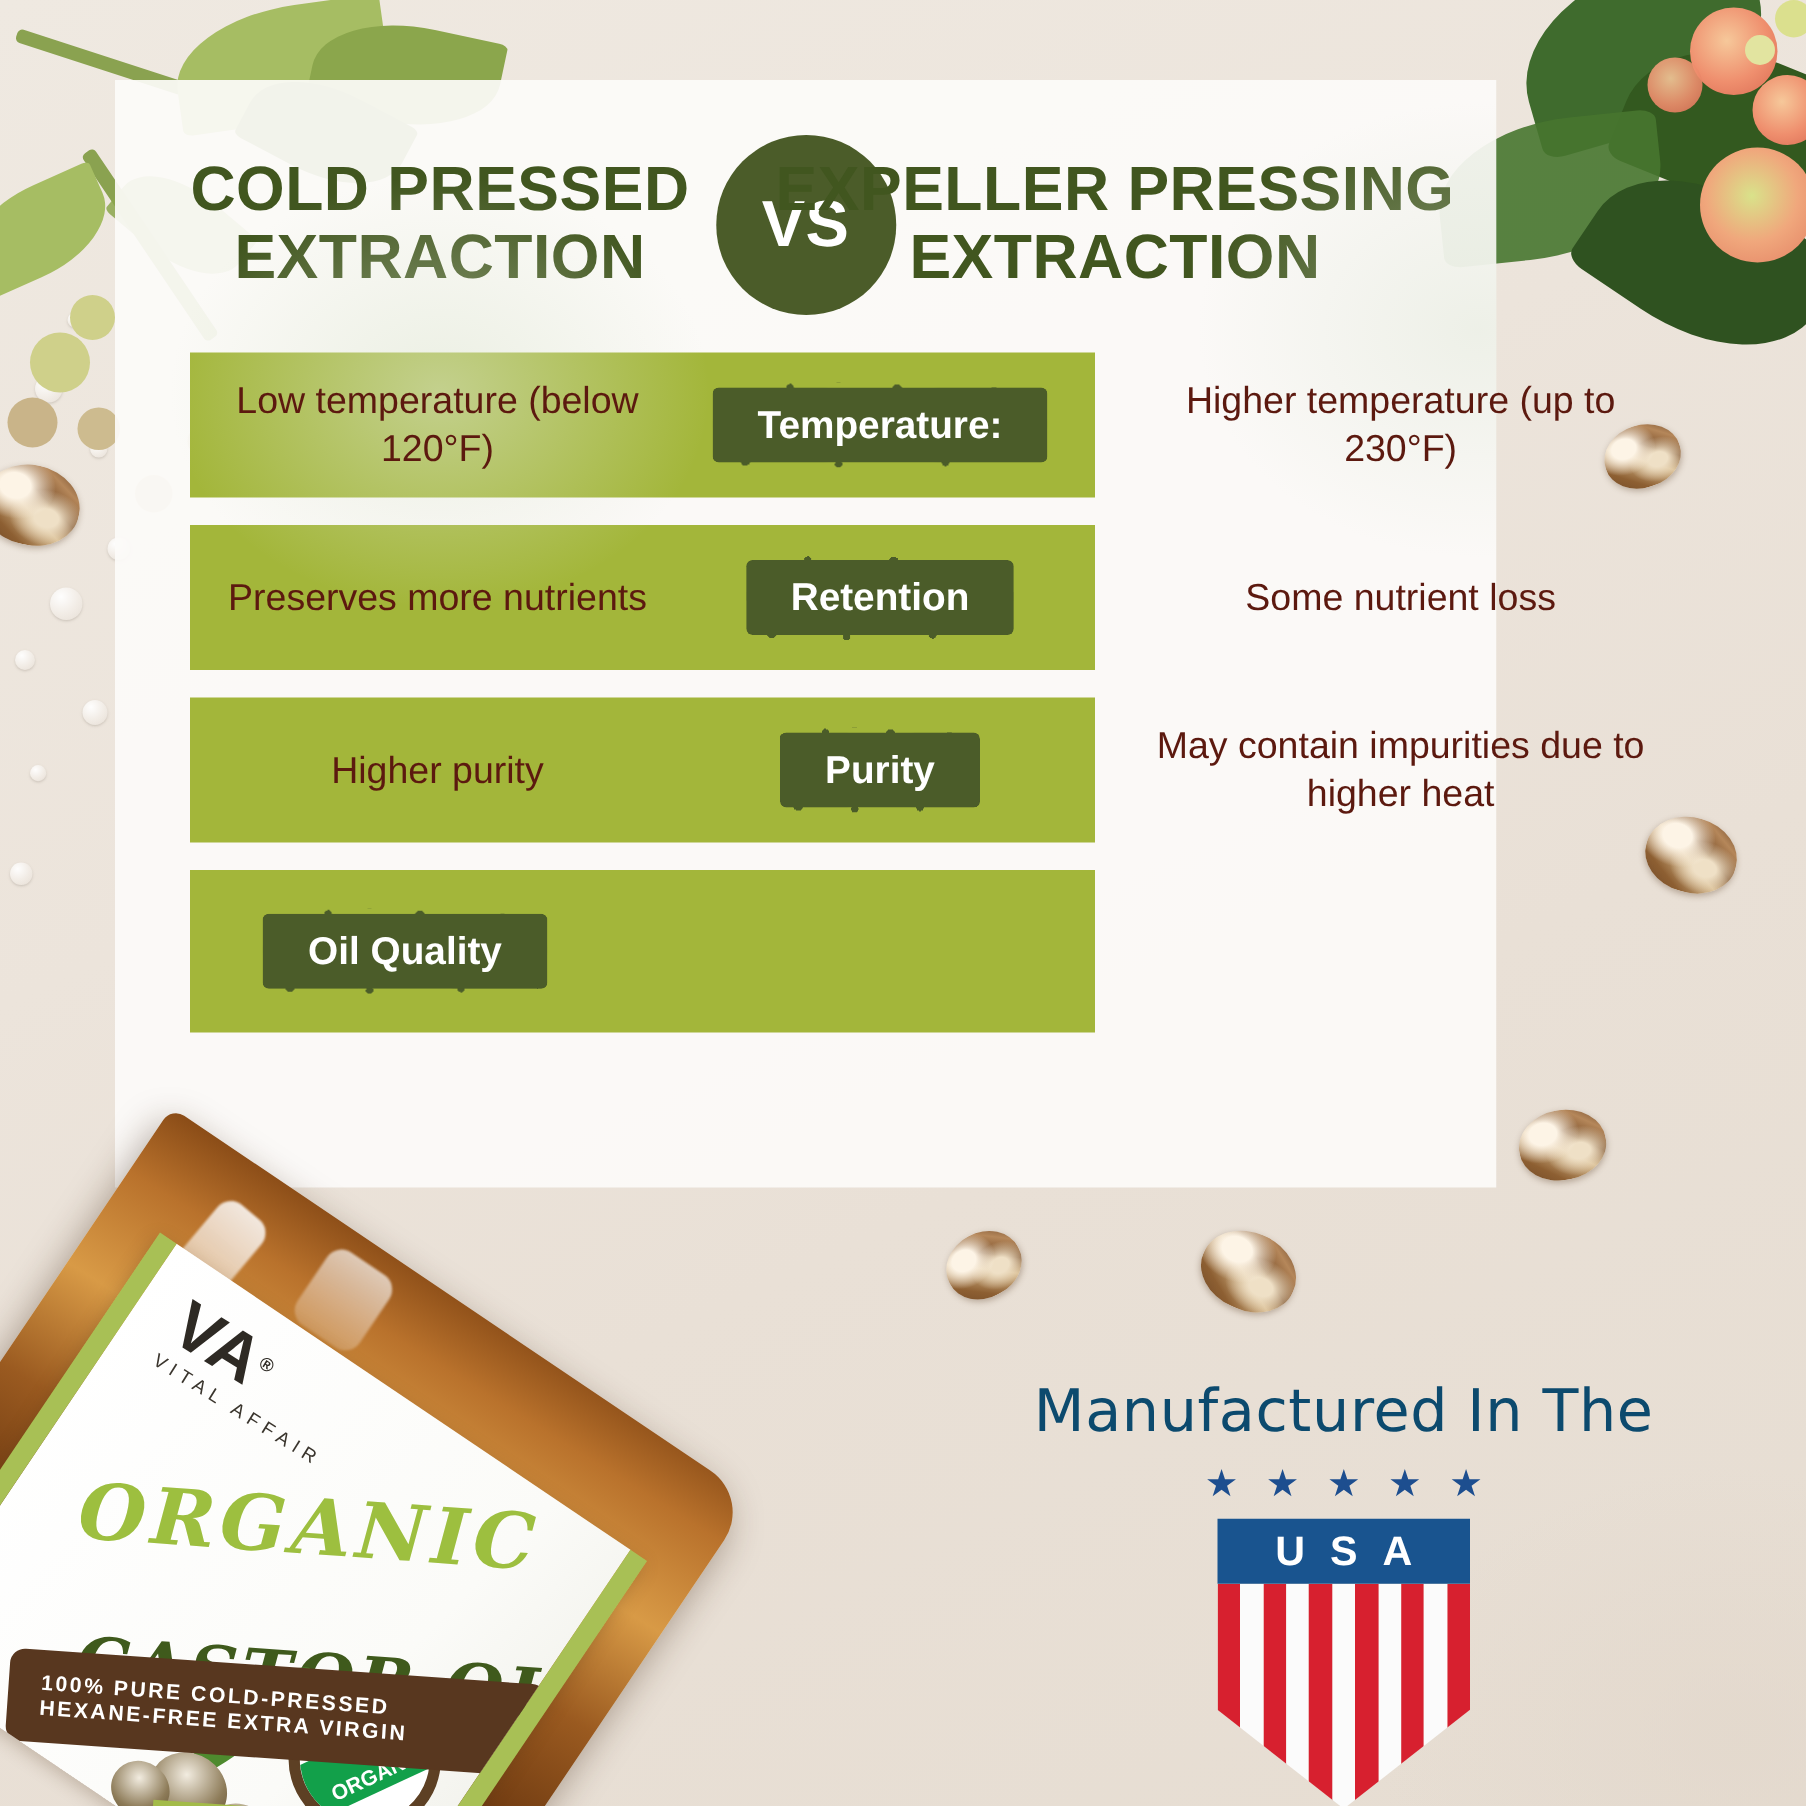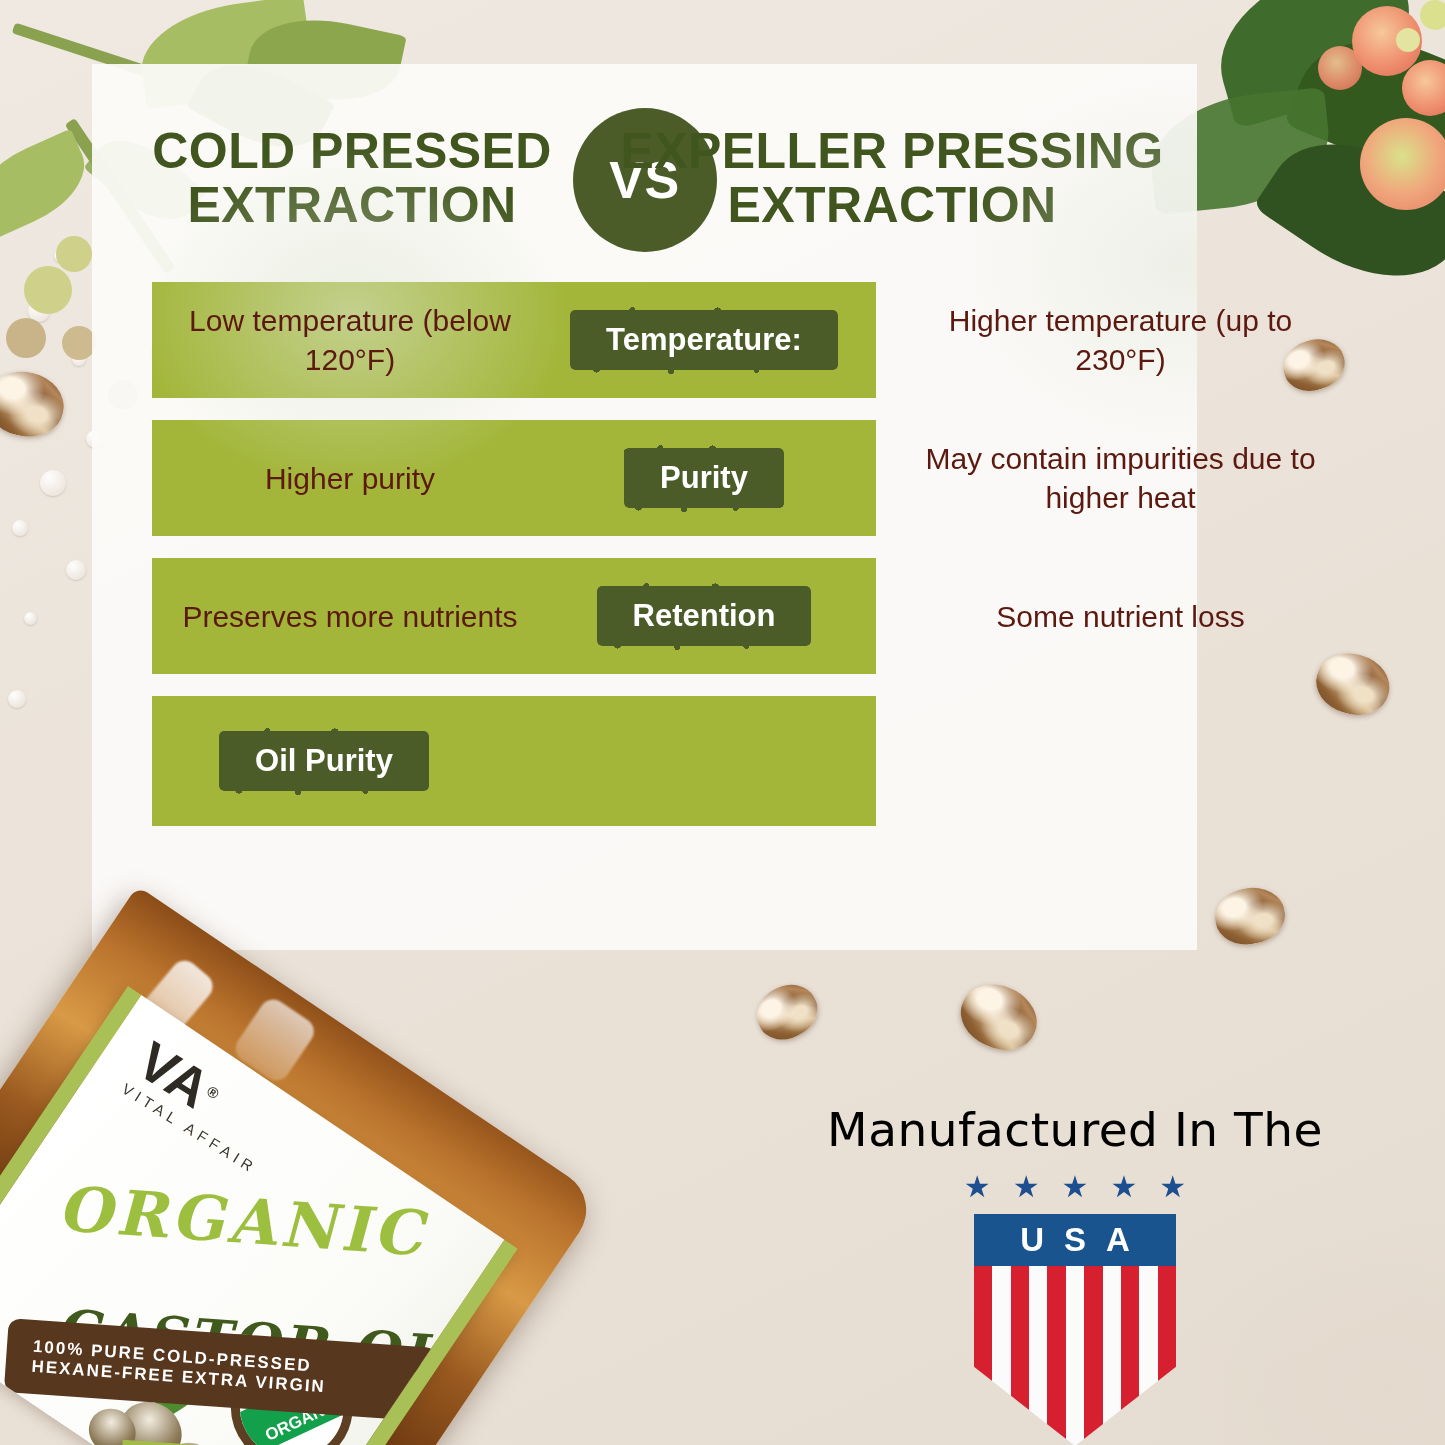--- a/index.html
+++ b/index.html
@@ -127,21 +127,21 @@
       color:#fff;font-size:17px;font-weight:bold;letter-spacing:2px;
       display:flex;flex-direction:column;justify-content:center;padding-left:26px;box-sizing:border-box;}
   #size{position:absolute;right:14px;bottom:26px;transform:rotate(-30deg);
       background:#a3bb49;color:#fff;font-weight:bold;font-size:30px;padding:6px 16px;white-space:nowrap;}
   .plantart{position:absolute;}
   .pleaf{position:absolute;background:#4e8a2e;border-radius:70% 4% 70% 4%;}
   .pod{position:absolute;border-radius:50%;background:radial-gradient(circle at 38% 34%,#f2ece0,#8d7b58 58%,#5a4a2c 100%);}
 
   
   #usa-wrap{position:absolute;left:815px;top:1102px;width:520px;height:330px;text-align:center;}
-  #usa-title{font-family:"DejaVu Sans",sans-serif;font-size:47px;color:#000000;letter-spacing:.5px;}
+  #usa-title{font-family:"DejaVu Sans",sans-serif;font-size:47px;color:#0c4a6e;letter-spacing:.5px;}
   #stars{margin-top:12px;display:flex;justify-content:center;gap:22px;}
   #shield{position:relative;width:202px;height:232px;margin:10px auto 0;}
   #blueband{position:absolute;left:0;top:0;width:100%;height:52px;background:#19548f;
      display:flex;align-items:center;justify-content:center;gap:20px;}
   #blueband span{color:#fff;font-size:33px;font-weight:bold;}
   #stripes{position:absolute;left:0;top:52px;width:100%;height:180px;display:flex;
      -webkit-clip-path:polygon(0 0,100% 0,100% 56%,50% 100%,0 56%);
      clip-path:polygon(0 0,100% 0,100% 56%,50% 100%,0 56%);}
   #stripes i{flex:1;}
   #stripes i:nth-child(odd){background:#d7202f;}
@@ -221,44 +221,44 @@
         <div class="cell-mid">
           <span class="badge">Temperature:</span>
         </div>
         <div class="cell-right">Higher temperature (up to 230°F)</div>
       </div>
     </div>
 
     <div class="row">
       <div class="greenbar"></div>
       <div class="rowinner">
+        <div class="cell-left">Preserves more nutrients</div>
+        <div class="cell-mid">
+          <span class="badge">Retention</span>
+        </div>
+        <div class="cell-right">Some nutrient loss</div>
+      </div>
+    </div>
+
+    <div class="row">
+      <div class="greenbar"></div>
+      <div class="rowinner">
         <div class="cell-left">Higher purity</div>
         <div class="cell-mid">
           <span class="badge">Purity</span>
         </div>
         <div class="cell-right">May contain impurities due to higher heat</div>
       </div>
     </div>
 
     <div class="row">
       <div class="greenbar"></div>
-      <div class="rowinner">
-        <div class="cell-left">Preserves more nutrients</div>
-        <div class="cell-mid">
-          <span class="badge">Retention</span>
-        </div>
-        <div class="cell-right">Some nutrient loss</div>
-      </div>
-    </div>
-
-    <div class="row">
-      <div class="greenbar"></div>
       <div class="rowinner" style="min-height:130px">
         <div class="cell-mid">
-          <span class="badge">Oil Purity</span>
+          <span class="badge">Oil Quality</span>
         </div>
       </div>
     </div>
 
   </div>
 </div>
 
 <div id="bottle-grp">
 
   <div id="bottle-body">

